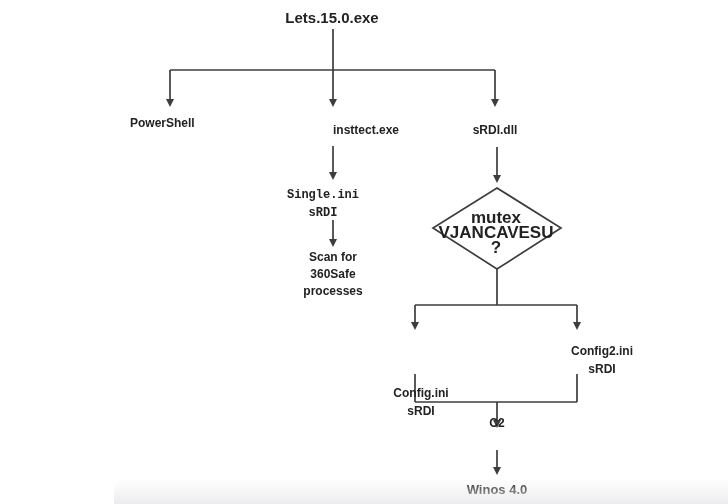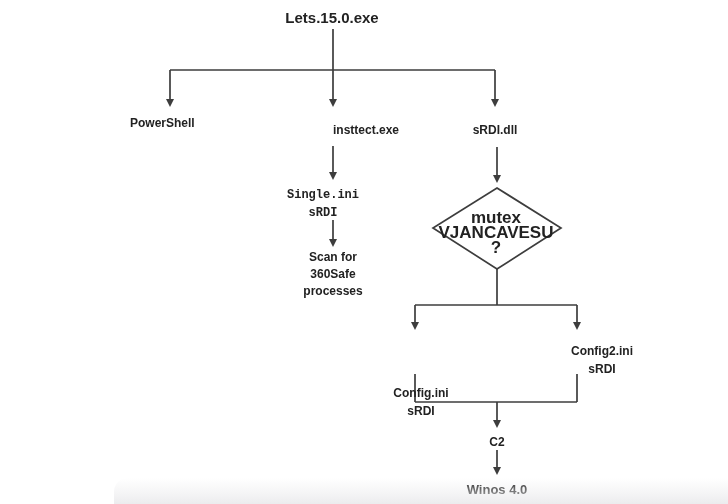--- a/index.html
+++ b/index.html
@@ -102,21 +102,21 @@
   <div class="label centered" style="left:421px; top:360px;margin-top:24px;">
     <div>Config.ini</div>
     <div>sRDI</div>
   </div>
 
   <div class="label centered" style="left:602px; top:342px;">
     <div>Config2.ini</div>
     <div>sRDI</div>
   </div>
 
-  <div class="label centered" style="left:497px; top:433px;">
+  <div class="label centered" style="left:497px; top:414px;">
     <div>C2</div>
   </div>
 
   <div class="label centered winos-label" style="left:497px; top:481px;">
     <div>Winos 4.0</div>
   </div>
 
   <div class="bottom-fade"></div>
 
 </div>

